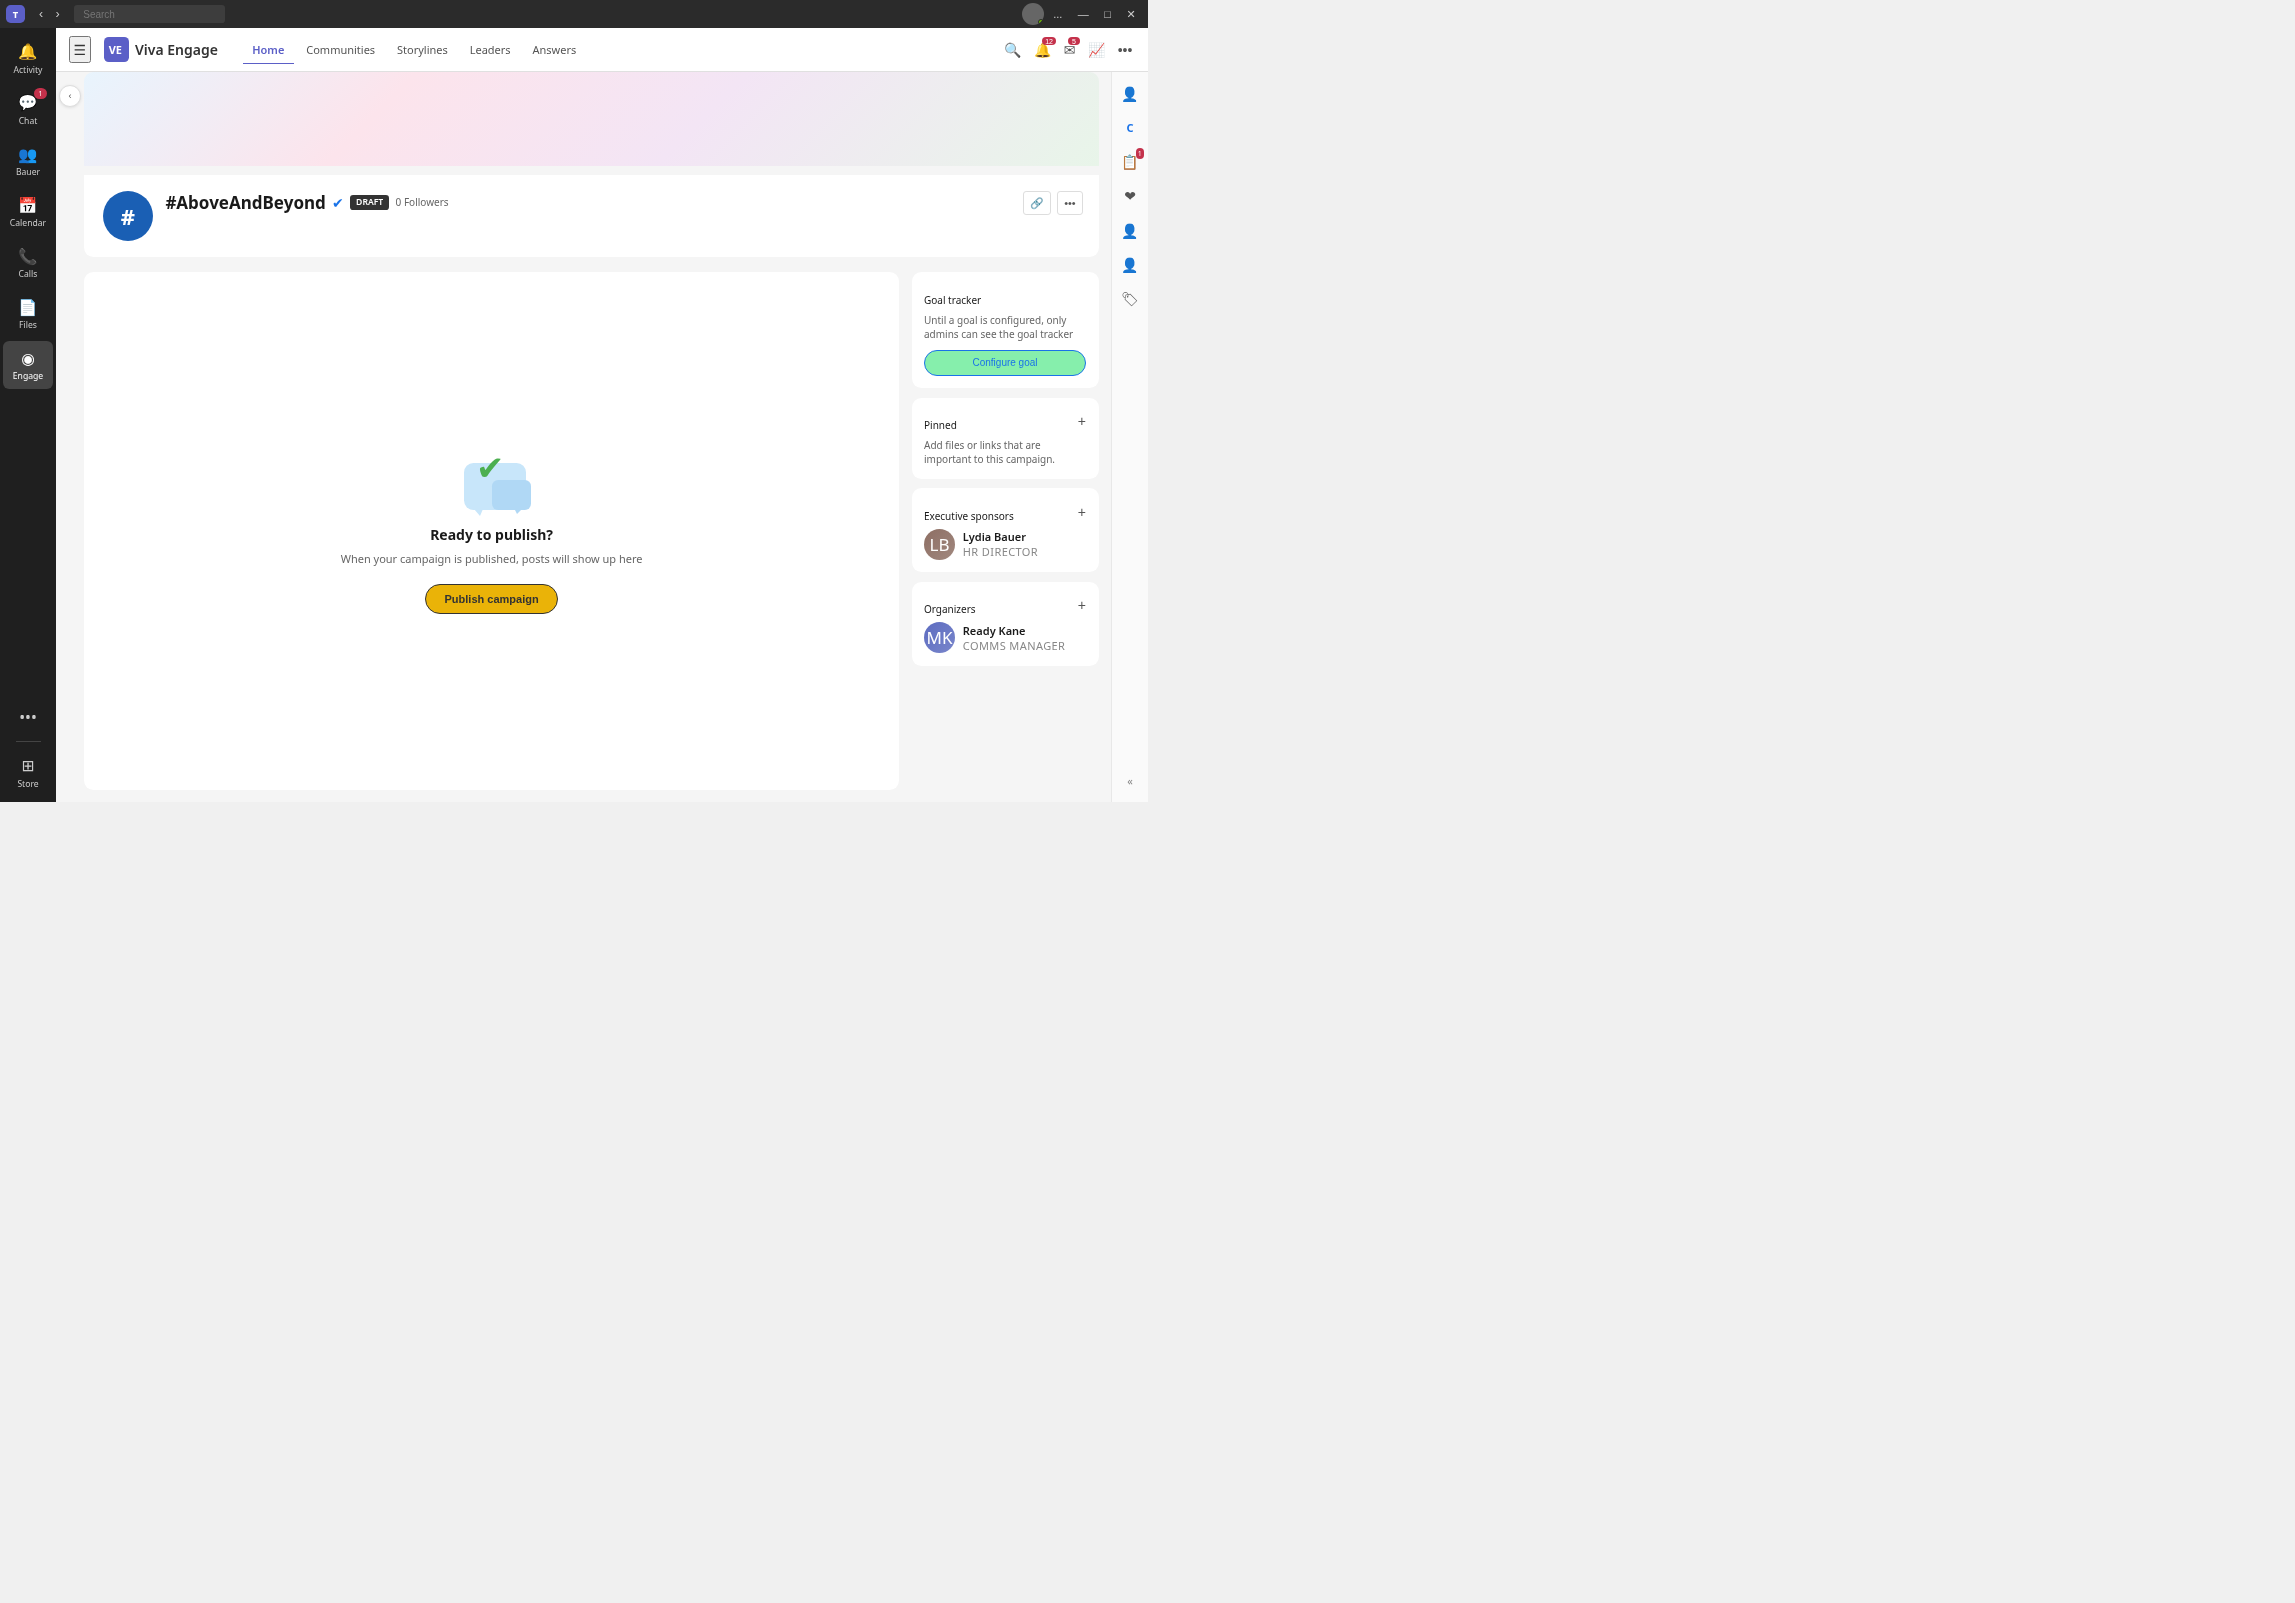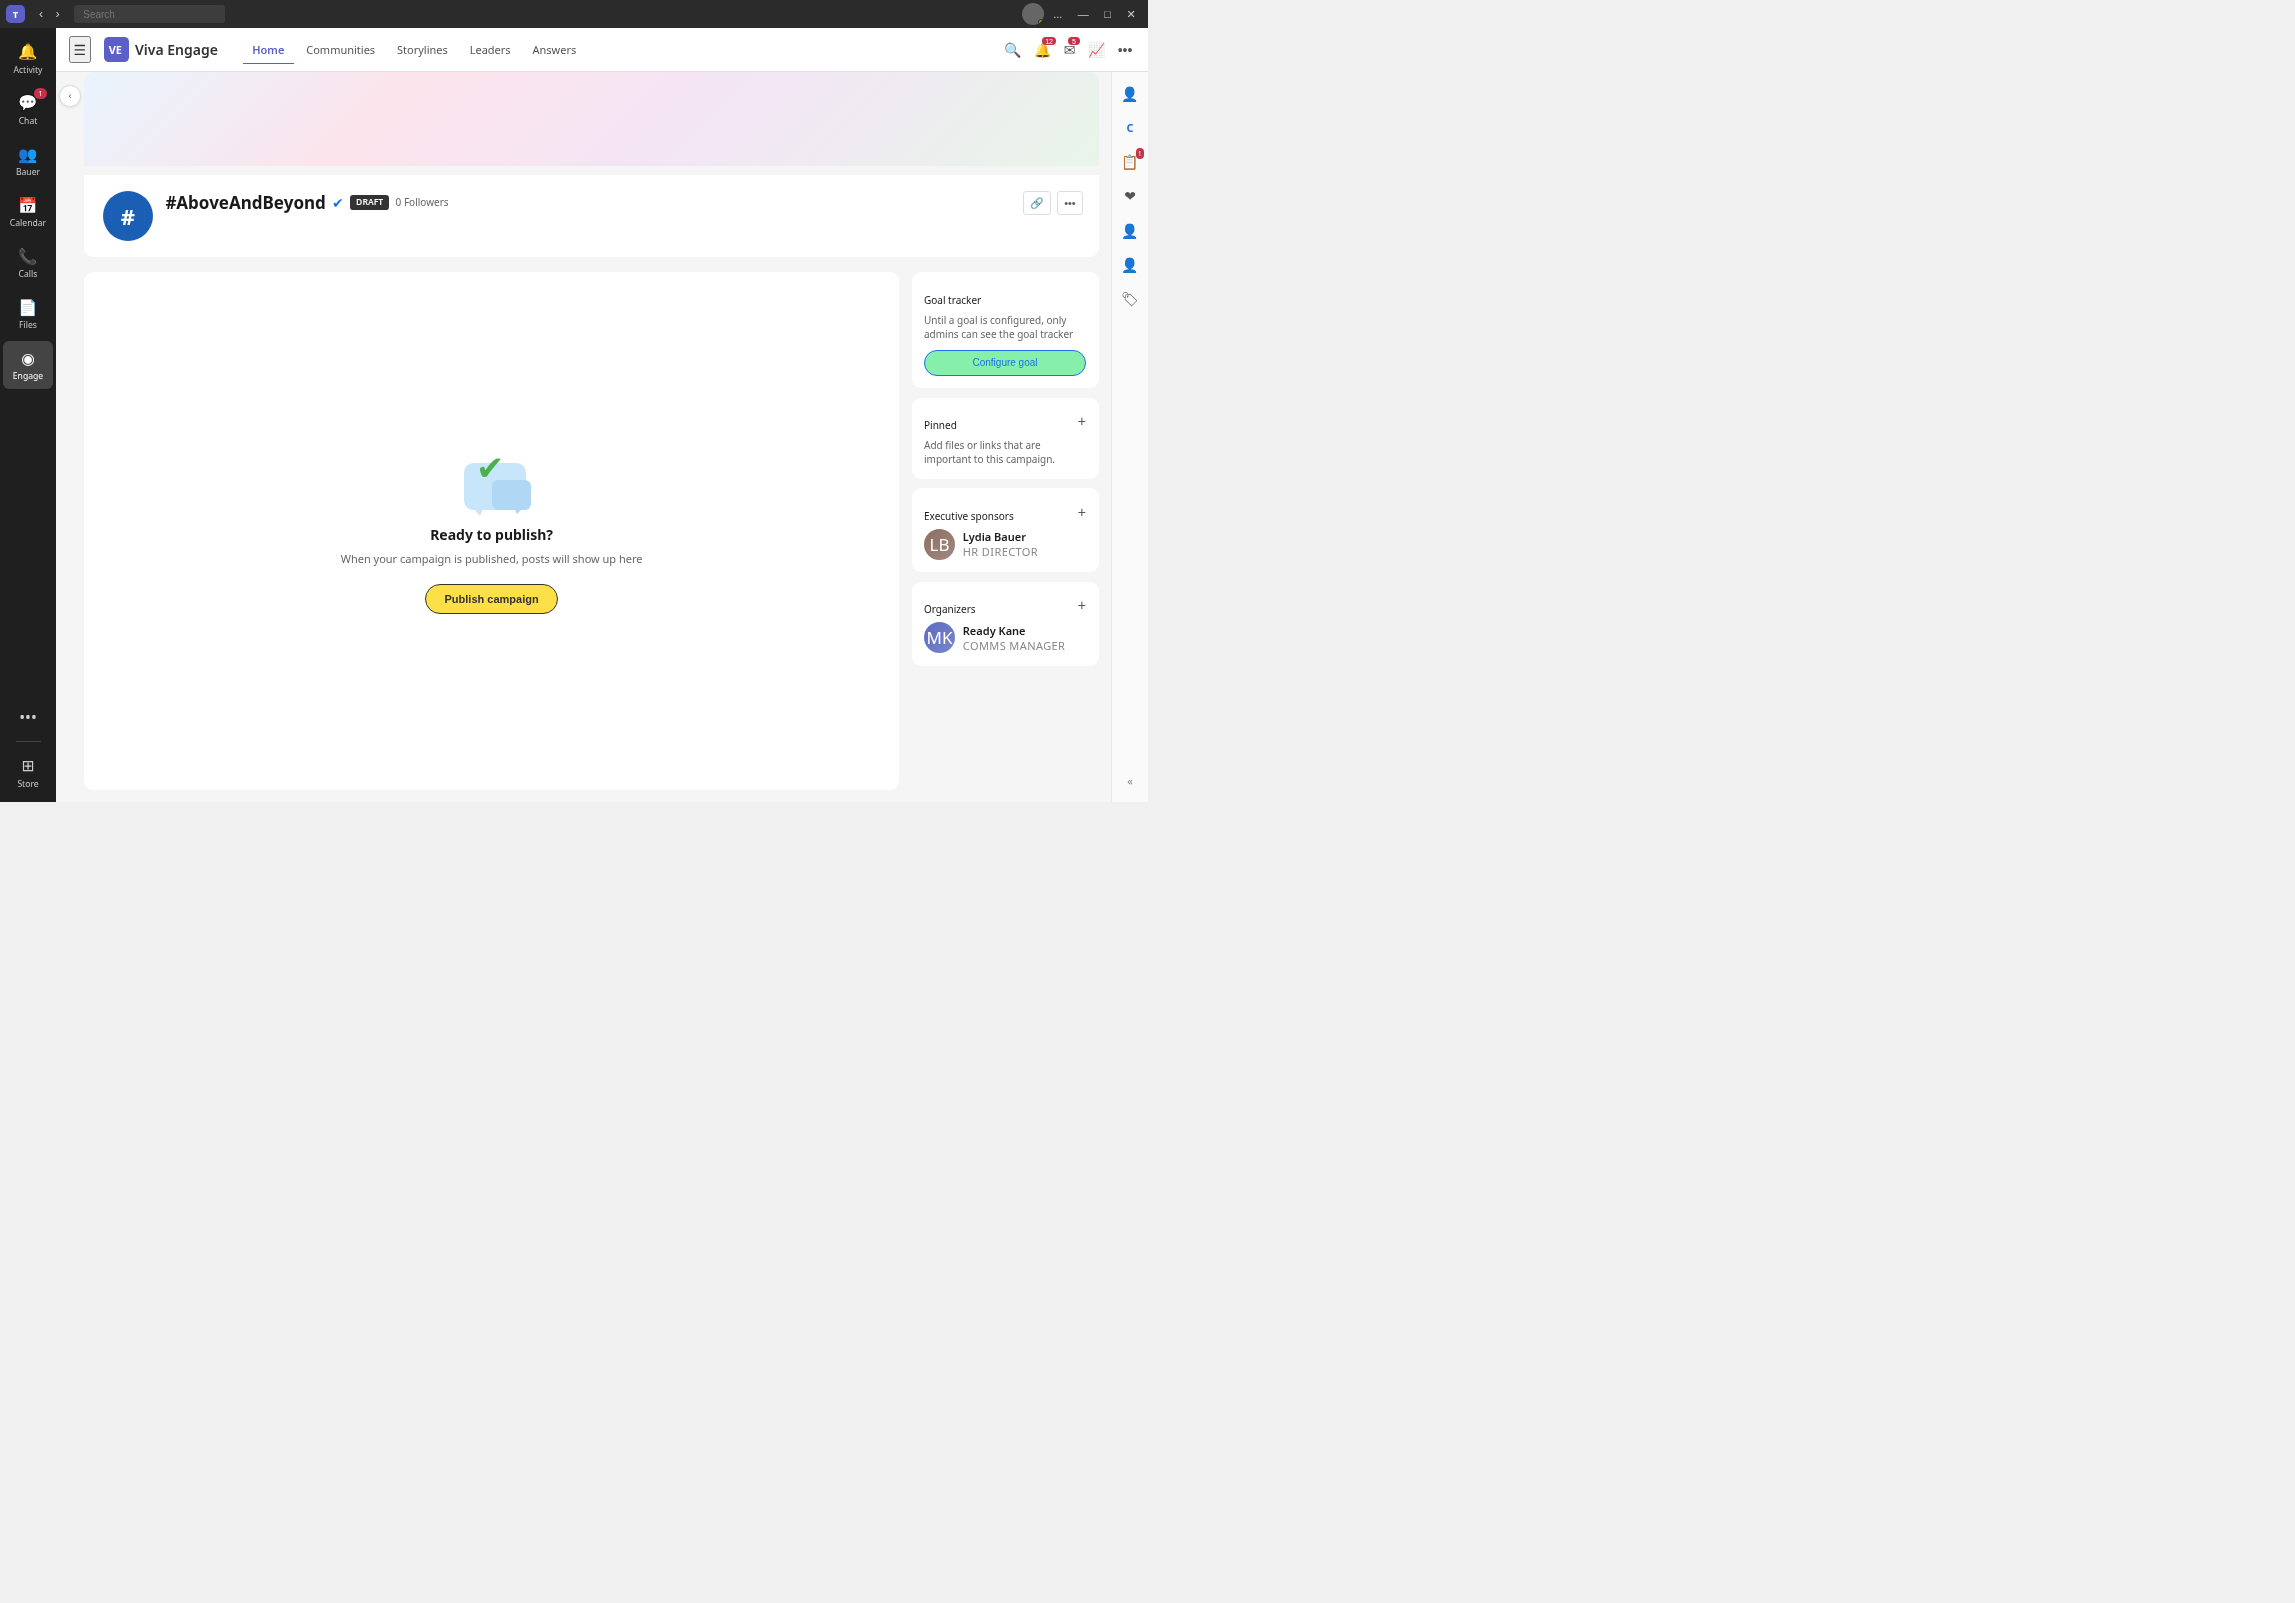--- a/index.html
+++ b/index.html
@@ -225,21 +225,21 @@
       left: 23.4px;
       font-size: 34px;
       color: #4caf50;
       z-index: 2;
     }
     .publish-title { font-size: 14px; font-weight: 700; color: #1a1a1a; margin-bottom: 6.2px; }
     .publish-subtitle { font-size: 11px; color: #666; margin-bottom: 18.7px; text-align: center; }
     .publish-btn {
       padding: 7.8px 18.7px;
       border: 0.8px solid #333;
-      background: #fde047;
+      background: #eab308;
       border-radius: 15.6px;
       font-size: 11px;
       font-weight: 600;
       cursor: pointer;
       color: #333;
     }
 
     
     .right-sidebar { width: 187px; display: flex; flex-direction: column; gap: 9.4px; }
 

